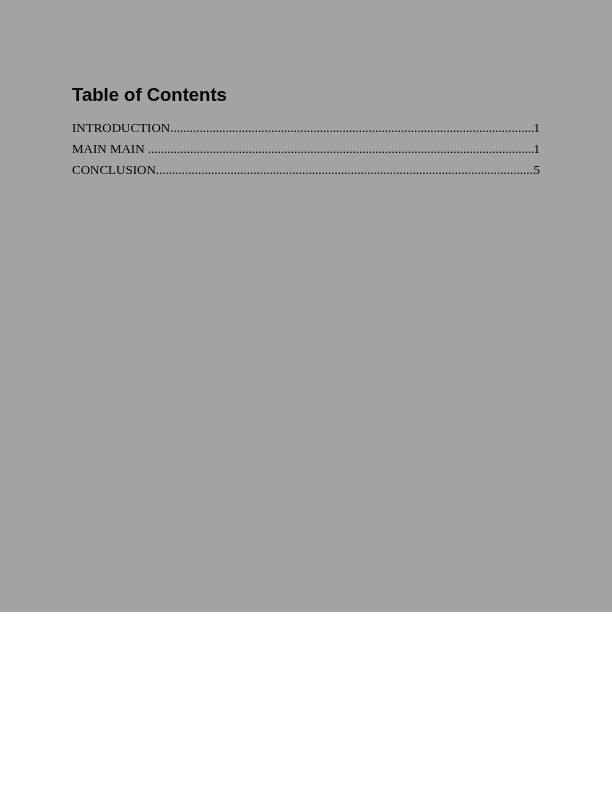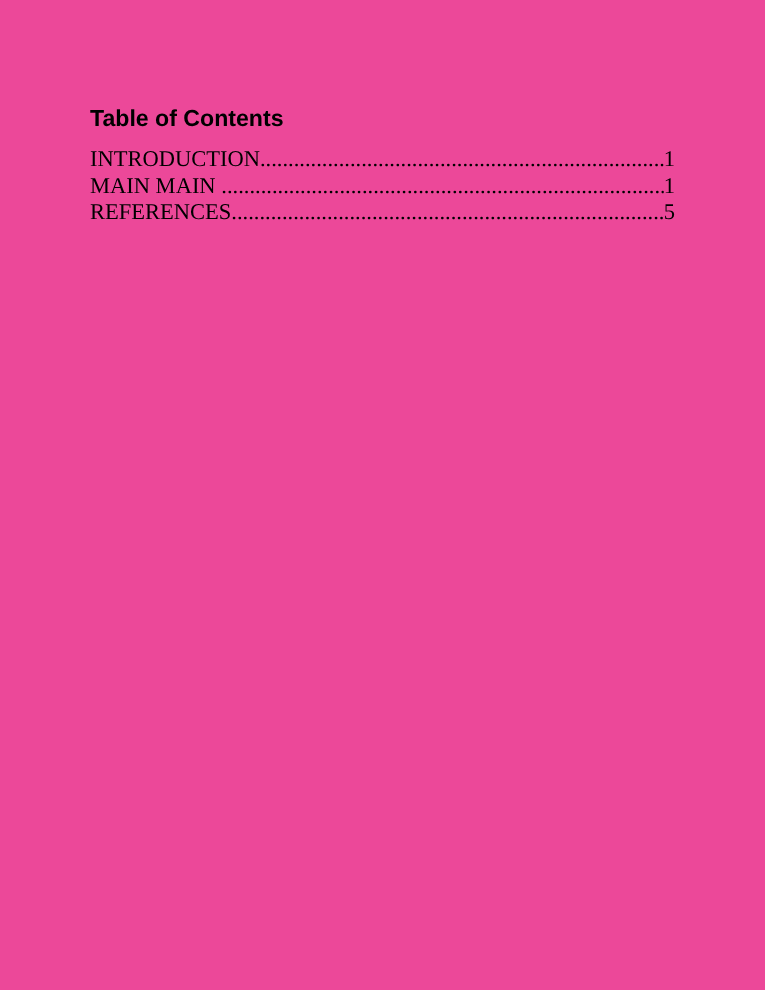--- a/index.html
+++ b/index.html
@@ -3,43 +3,43 @@
 <meta charset="utf-8">
 <style>
   html, body {
     margin: 0;
     padding: 0;
     background: #ffffff;
   }
   .page {
     position: relative;
     width: 612px;
-    height: 792px;
-    background: #ec4899;
+    height: 612px;
+    background: #a3a3a3;
     box-sizing: border-box;
     padding: 0 72px;
     overflow: hidden;
     color: #000000;
   }
   .toc-title {
     margin: 84px 0 12px 0;
     font-family: "Liberation Sans", sans-serif;
     font-weight: 700;
     font-size: 18.5px;
     line-height: 21px;
     color: #000000;
   }
   .toc-list {
     width: 100%;
   }
   .toc-entry {
     display: flex;
     align-items: flex-start;
     font-family: "Liberation Serif", serif;
-    font-size: 18px;
+    font-size: 13px;
     line-height: 21px;
     color: #000000;
   }
   .toc-label {
     white-space: pre;
     flex: 0 0 auto;
   }
   .toc-leader {
     flex: 1 1 auto;
     overflow: hidden;
@@ -70,19 +70,19 @@
     </div>
 
     <div class="toc-entry">
       <span class="toc-label">MAIN MAIN </span>
       <span class="toc-leader"></span>
       <span class="toc-page">1</span>
     </div>
 
 
     <div class="toc-entry">
-      <span class="toc-label">REFERENCES</span>
+      <span class="toc-label">CONCLUSION</span>
       <span class="toc-leader"></span>
       <span class="toc-page">5</span>
     </div>
 
   </div>
 </div>
 
 </body></html>

